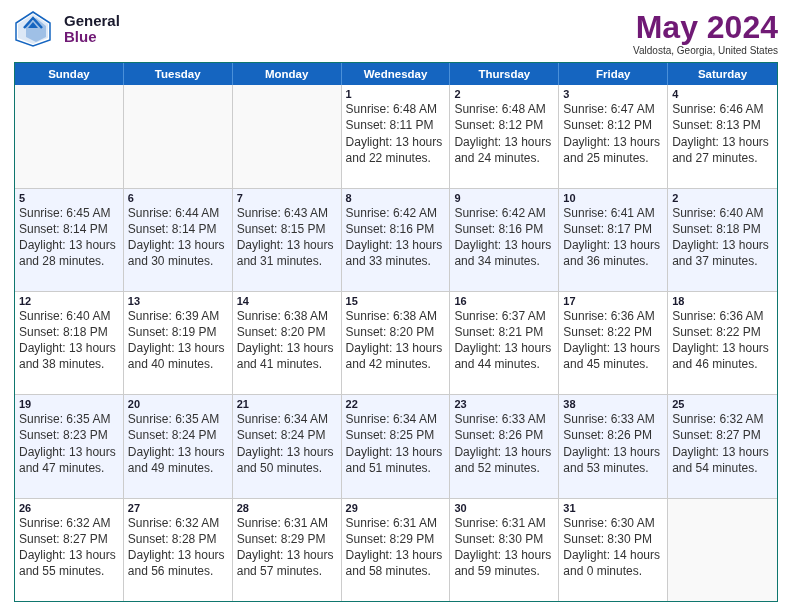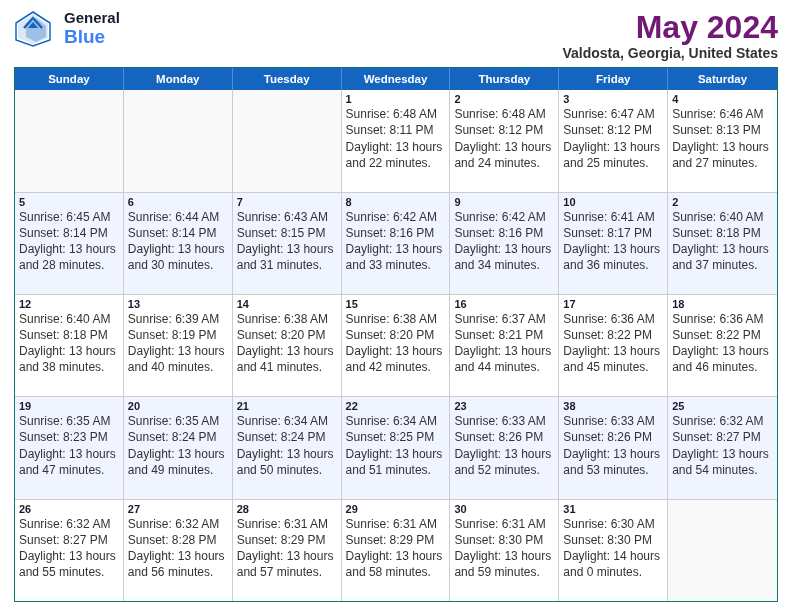--- a/index.html
+++ b/index.html
@@ -33,37 +33,36 @@
       flex-direction: column;
       line-height: 1.1;
       padding-left: 12px;
     }
     .logo-general {
       font-size: 15px;
       font-weight: bold;
       color: #1a1a2e;
     }
     .logo-blue {
-      font-size: 19px;
-      font-weight: bold;
-      color: #3b82f6;
+      font-size: 15px;
+      font-weight: bold;
+      color: #701a75;
     }
     .title-area {
       text-align: right;
     }
     .main-title {
       font-size: 32px;
       font-weight: bold;
       color: #701a75;
       line-height: 1.1;
     }
     .subtitle {
-      font-size: 14px;
+      font-size: 10px;
       color: #333;
-      font-weight: bold;
     }
     .calendar {
       flex: 1;
       display: flex;
       flex-direction: column;
       border: 1px solid #0f766e;
     }
     .cal-header-row {
       display: grid;
       grid-template-columns: repeat(7, 1fr);
@@ -144,22 +143,22 @@
     </div>
     <div class="title-area">
       <div class="main-title">May 2024</div>
       <div class="subtitle">Valdosta, Georgia, United States</div>
     </div>
   </div>
 
   <div class="calendar">
     <div class="cal-header-row">
     <div class="cal-header-cell">Sunday</div>
+        <div class="cal-header-cell">Tuesday</div>
         <div class="cal-header-cell">Monday</div>
-        <div class="cal-header-cell">Tuesday</div>
         <div class="cal-header-cell">Wednesday</div>
         <div class="cal-header-cell">Thursday</div>
         <div class="cal-header-cell">Friday</div>
         <div class="cal-header-cell">Saturday</div>
       </div>
     <div class="cal-body">
     <div class="cal-week">
           <div class="cal-cell empty"></div>
           <div class="cal-cell empty"></div>
           <div class="cal-cell empty"></div>

